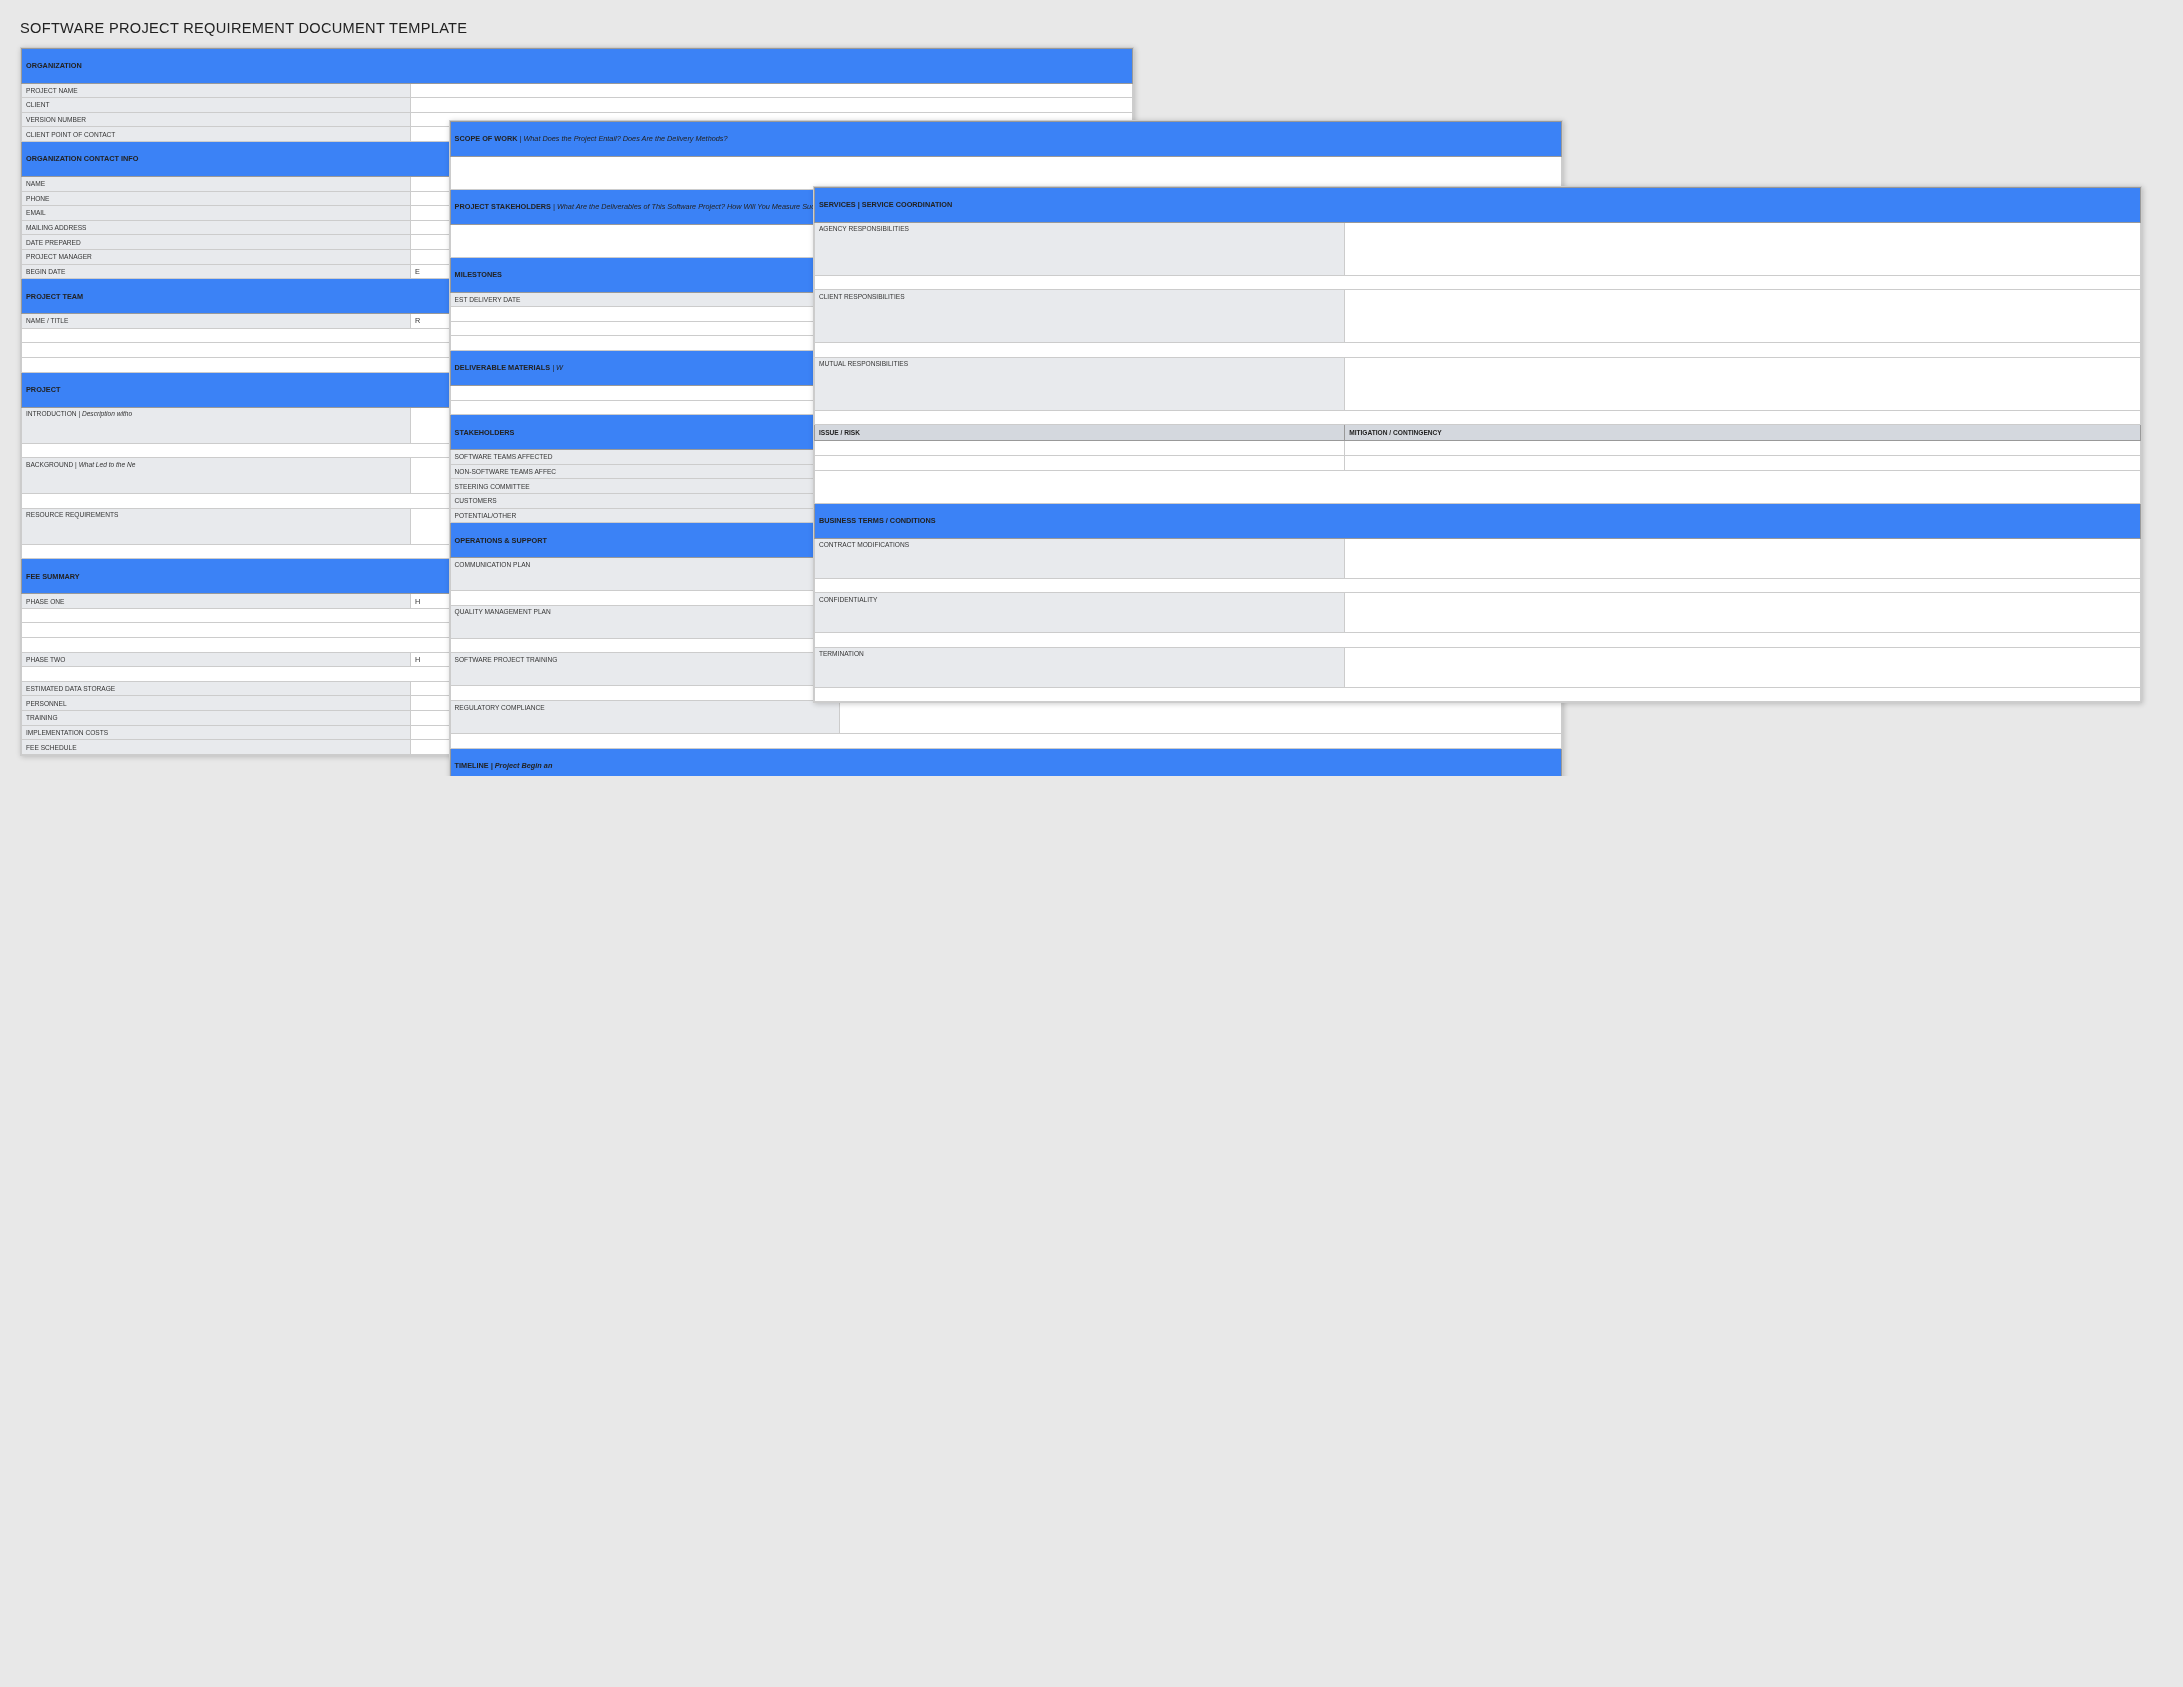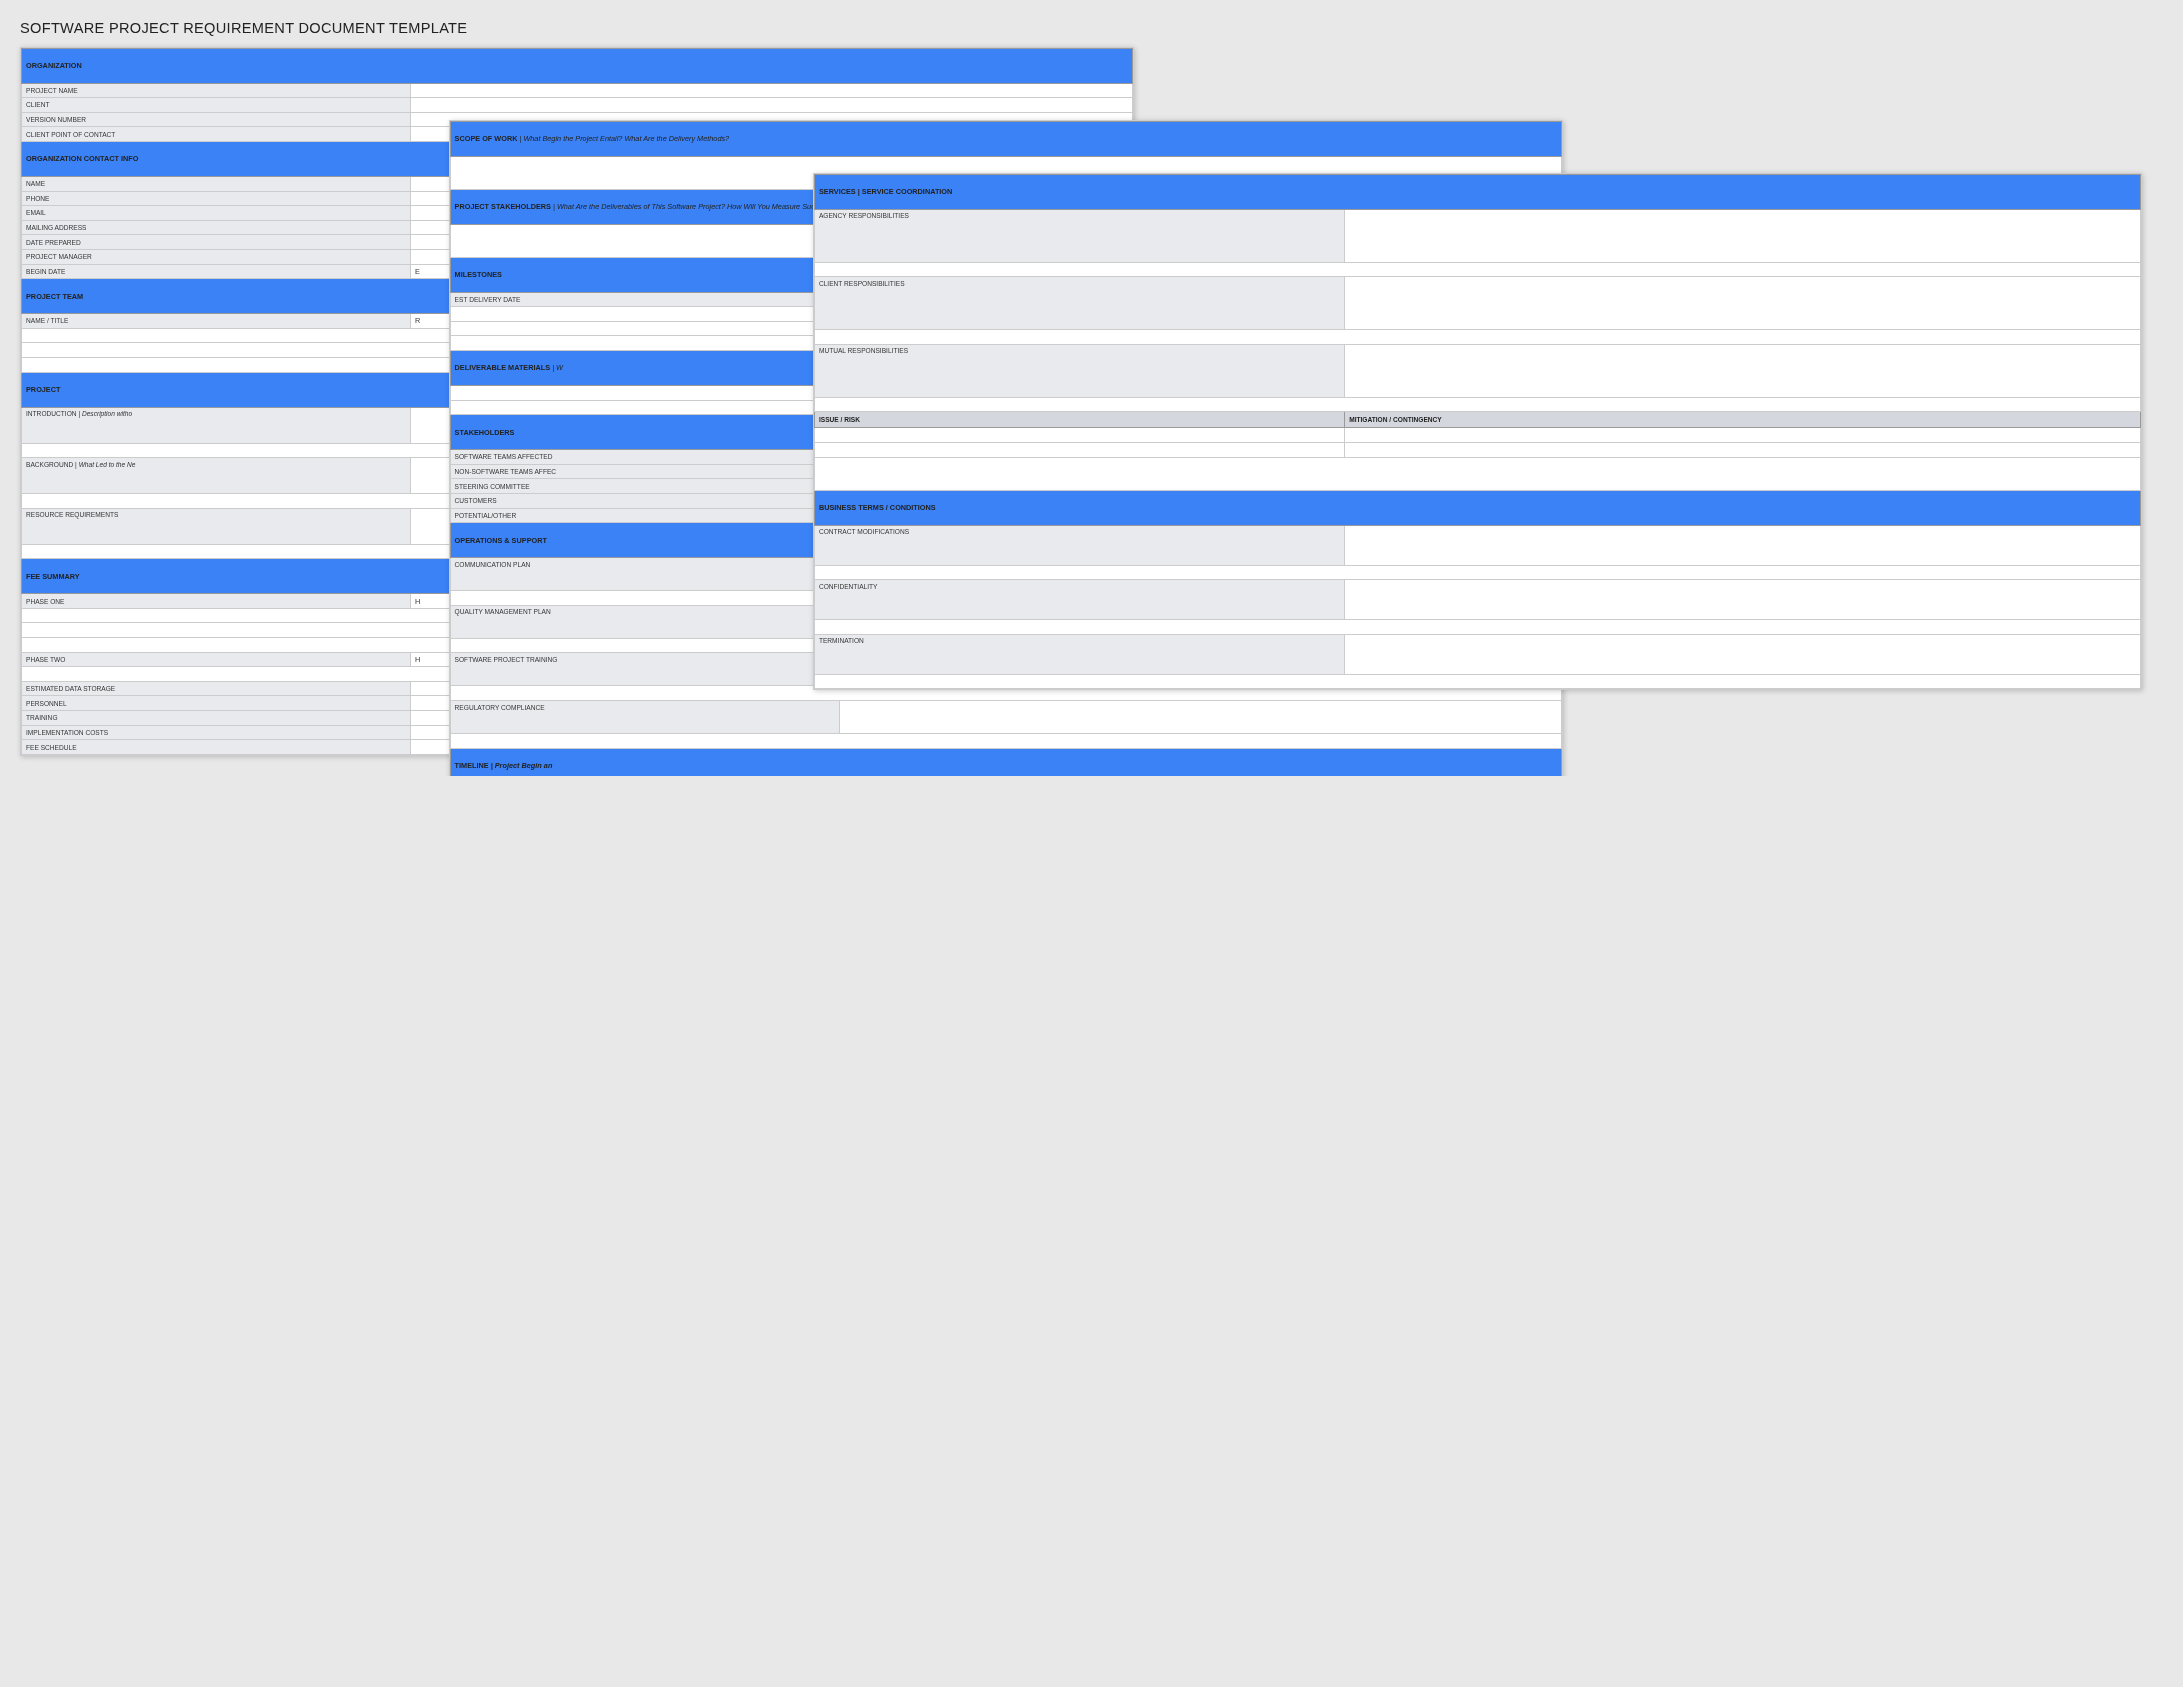--- a/index.html
+++ b/index.html
@@ -41,21 +41,21 @@
     .doc-layer-2 {
       position: absolute;
       top: 73px;
       left: 20%;
       width: 52%;
       z-index: 2;
     }
 
     .doc-layer-3 {
       position: absolute;
-      top: 126px;
+      top: 139px;
       left: 37%;
       width: 62%;
       z-index: 3;
     }
 
     
     table {
       width: 100%;
       border-collapse: collapse;
     }
@@ -258,21 +258,21 @@
         </table>
     </div>
 
     <div class="doc-layer doc-layer-2">
       <table>
 
         <tbody>
             <tr class="section-header">
           <td colspan="2">
             <span class="bold-part">SCOPE OF WORK</span>
-            <span style="font-weight:normal;font-style:italic;"> | What Begin the Project Entail? What Are the Delivery Methods?</span>
+            <span style="font-weight:normal;font-style:italic;"> | What Does the Project Entail? Does Are the Delivery Methods?</span>
           </td>
         </tr>
         <tr>
           <td colspan="2" class="value-cell" style="height:33px;"></td>
         </tr>
 
         <tr class="section-header">
           <td colspan="2">
             <span class="bold-part">PROJECT STAKEHOLDERS</span>
             <span style="font-weight:normal;font-style:italic;"> | What Are the Deliverables of This Software Project? How Will You Measure Success?</span>

